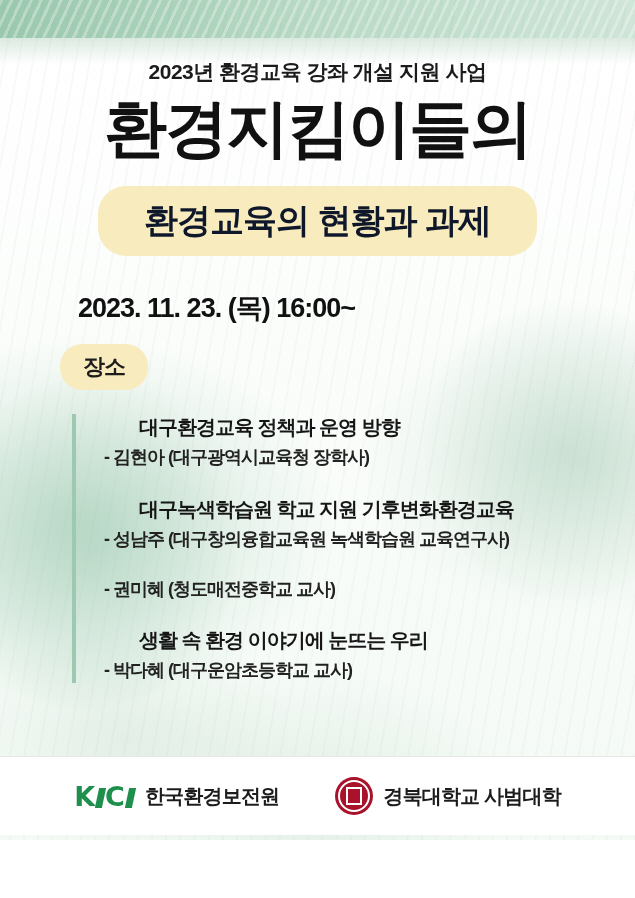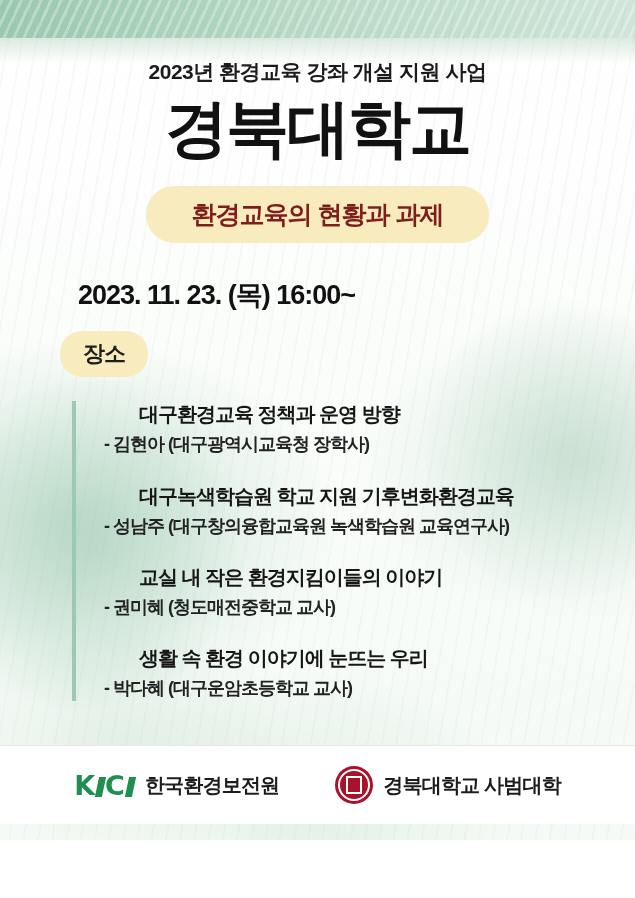--- a/index.html
+++ b/index.html
@@ -93,22 +93,22 @@
     line-height: 1.15;
   }
 
   .subtitle-wrap {
     margin-top: 22px;
     display: flex;
     justify-content: center;
   }
   .subtitle {
     background: #f8ecbe;
-    color: #7f1d1d;
-    font-size: 25px;
+    color: #0f172a;
+    font-size: 34px;
     font-weight: bold;
     letter-spacing: -1px;
     border-radius: 28px;
     padding: 12px 46px;
     text-align: center;
   }
 
   .info-block {
     margin-top: 34px;
     padding-left: 26px;
@@ -162,21 +162,21 @@
     font-size: 18px;
     font-weight: bold;
     color: #222222;
     letter-spacing: -1px;
     line-height: 1.35;
   }
 
   
   .footer {
     position: absolute;
-    left: 0; right: 0; bottom: 16px;
+    left: 0; right: 0; bottom: 5px;
     height: 78px;
     background: #ffffff;
     border-top: 1px solid #e7e7e7;
     display: flex;
     align-items: center;
     justify-content: center;
     gap: 56px;
     z-index: 4;
   }
   .logo-group {
@@ -238,21 +238,21 @@
   <div class="top-band"></div>
   <div class="top-band-shadow"></div>
   <div class="streaks"></div>
   <div class="blob1"></div>
   <div class="blob2"></div>
 
   <div class="content">
 
     <div class="kicker">2023년 환경교육 강좌 개설 지원 사업</div>
 
-    <div class="main-title">경북대학교</div>
+    <div class="main-title">환경지킴이들의</div>
 
     <div class="subtitle-wrap">
       <div class="subtitle">환경교육의 현황과 과제</div>
     </div>
 
     <div class="info-block">
       <div class="info-row">
         <div class="info-value">2023. 11. 23. (목) 16:00~</div>
       </div>
       <div class="info-row">
@@ -263,21 +263,20 @@
     <div class="program">
       <div class="program-item">
         <div class="p-title">대구환경교육 정책과 운영 방향</div>
         <div class="p-speaker">- 김현아 (대구광역시교육청 장학사)</div>
       </div>
       <div class="program-item">
         <div class="p-title">대구녹색학습원 학교 지원 기후변화환경교육</div>
         <div class="p-speaker">- 성남주 (대구창의융합교육원 녹색학습원 교육연구사)</div>
       </div>
       <div class="program-item">
-        <div class="p-title">교실 내 작은 환경지킴이들의 이야기</div>
         <div class="p-speaker">- 권미혜 (청도매전중학교 교사)</div>
       </div>
       <div class="program-item">
         <div class="p-title">생활 속 환경 이야기에 눈뜨는 우리</div>
         <div class="p-speaker">- 박다혜 (대구운암초등학교 교사)</div>
       </div>
     </div>
 
   </div>
 

